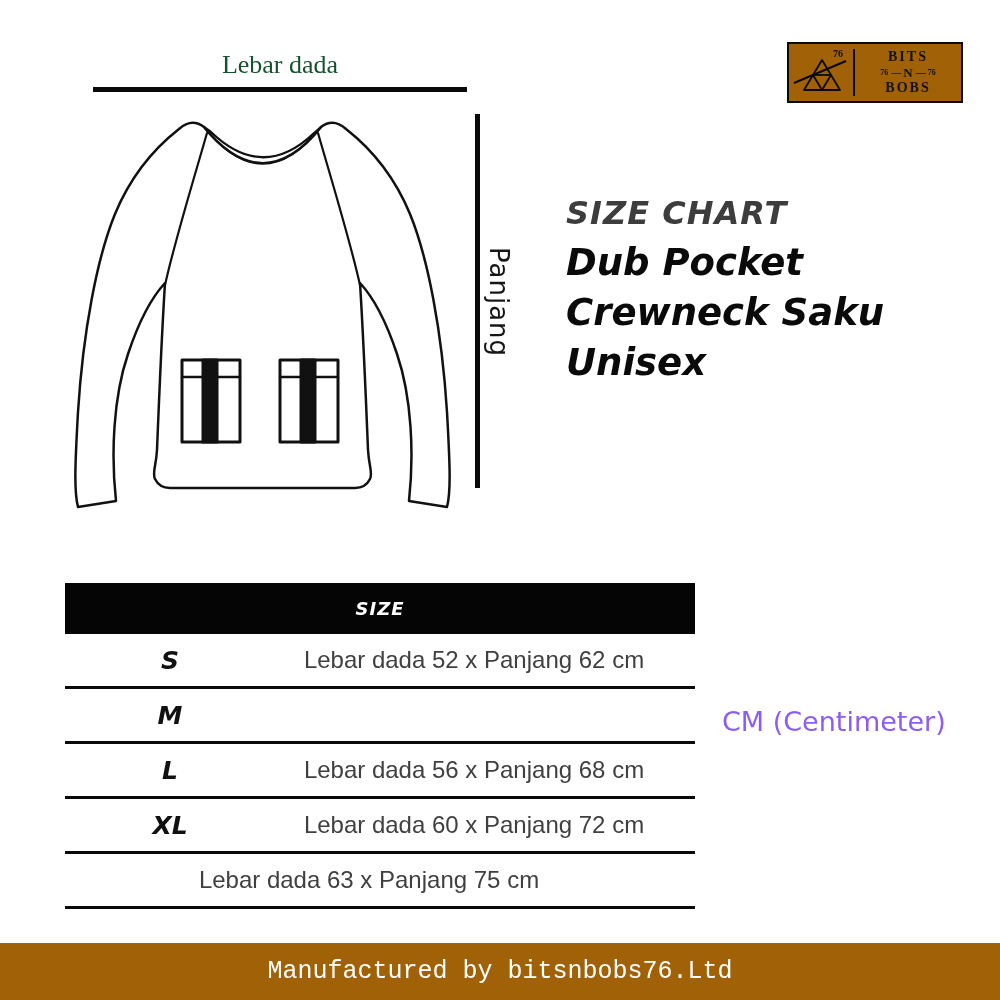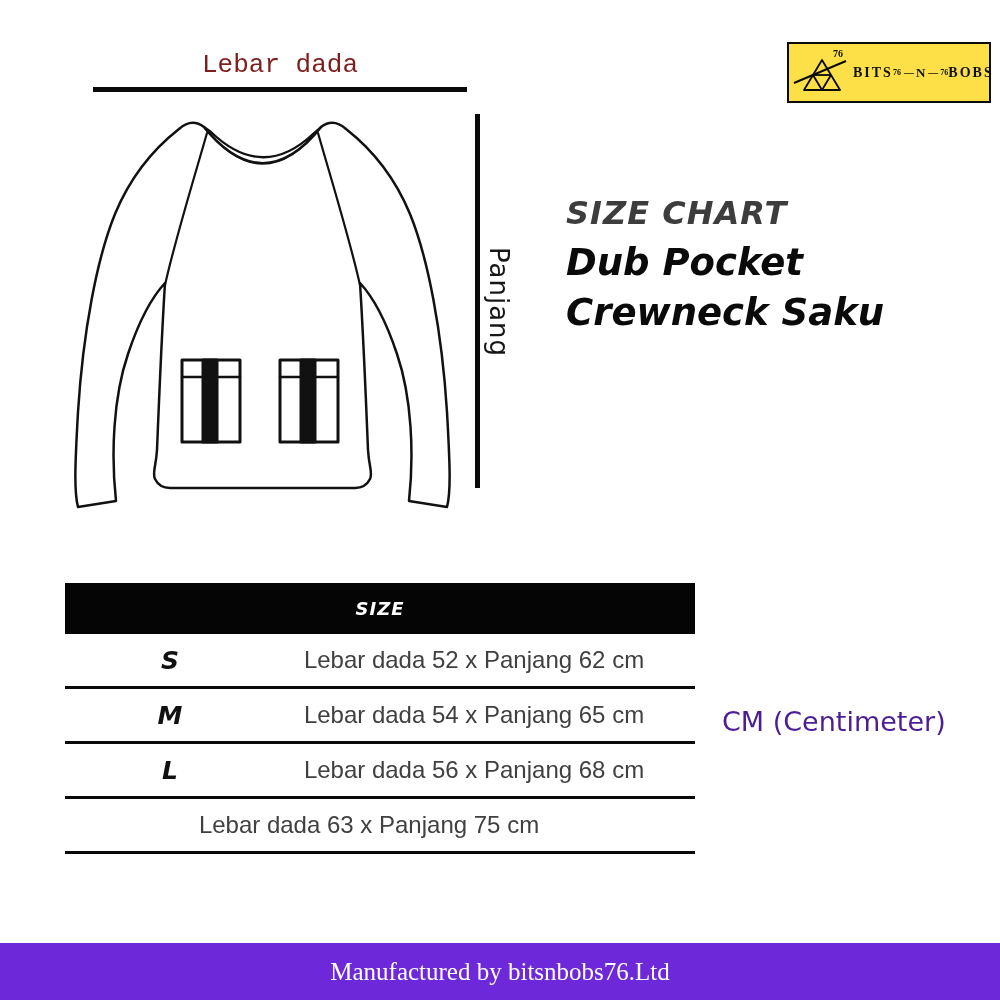--- a/index.html
+++ b/index.html
@@ -4,35 +4,35 @@
 <style>
   html,body{margin:0;padding:0;background:#e8e8e8;}
   #canvas{
     position:relative;width:1000px;height:1000px;background:#ffffff;
     font-family:"Liberation Sans",sans-serif;color:#111;overflow:hidden;margin:0 auto;
   }
   .abs{position:absolute;}
 
   
   #measure-width-label{left:93px;top:50px;width:374px;text-align:center;
-    font-family:Liberation Mono, monospace;font-size:26px;color:#7f1d1d;}
+    font-family:Liberation Serif, serif;font-size:26px;color:#14532d;}
   #measure-width-line{left:93px;top:87px;width:374px;height:5px;background:#0a0a0a;}
   #measure-length-line{left:475px;top:114px;width:5px;height:374px;background:#0a0a0a;}
   #measure-length-label{left:484px;top:247px;writing-mode:vertical-rl;
     font-family:"DejaVu Sans",sans-serif;font-size:26px;color:#161616;letter-spacing:1px;}
 
   
   #sweater{left:60px;top:110px;width:420px;height:420px;}
 
   
-  #logo{left:787px;top:42px;width:204px;height:61px;border:2.5px solid #0a0a0a;
-    display:flex;align-items:stretch;box-sizing:border-box;background:#fde047;}
+  #logo{left:787px;top:42px;width:176px;height:61px;border:2.5px solid #0a0a0a;
+    display:flex;align-items:stretch;box-sizing:border-box;background:#a16207;}
   #logo-mark{width:64px;height:100%;flex:0 0 64px;}
   #logo-divider{width:2px;background:#0a0a0a;margin:5px 0;}
-  #logo-text{flex:1;display:flex;flex-direction:row;align-items:center;justify-content:center;
+  #logo-text{flex:1;display:flex;flex-direction:column;align-items:center;justify-content:center;
     font-family:"Liberation Serif",serif;font-weight:bold;line-height:1;}
   .logo-word{font-size:14px;letter-spacing:2px;}
   #logo-mid{display:flex;align-items:center;gap:3px;margin:2px 0;}
   .logo-small-num{font-size:8px;}
   .logo-dash{font-size:10px;letter-spacing:-1px;}
   #logo-n{font-size:13px;}
 
   
   #heading{left:566px;top:194px;}
   #heading-eyebrow{font-family:"DejaVu Sans",sans-serif;font-weight:bold;font-style:italic;
@@ -45,26 +45,26 @@
   #size-table-header{height:51px;background:#050505;color:#ffffff;display:flex;
     align-items:center;justify-content:center;
     font-family:"DejaVu Sans",sans-serif;font-weight:bold;font-style:italic;
     font-size:18px;letter-spacing:1px;}
   .size-row{height:52px;border-bottom:3px solid #0a0a0a;display:flex;align-items:center;}
   .size-cell{width:210px;text-align:center;
     font-family:"DejaVu Sans",sans-serif;font-weight:bold;font-style:italic;font-size:25px;}
   .spec-cell{flex:1;text-align:center;padding-right:22px;font-size:24px;color:#404040;}
 
   
-  #unit-note{left:722px;top:706px;font-family:"DejaVu Sans",sans-serif;font-size:27px;color:#4c1d95;}
+  #unit-note{left:722px;top:706px;font-family:"DejaVu Sans",sans-serif;font-size:27px;color:#8b5cf6;}
 
   
-  #footer{left:0;top:943px;width:1000px;height:57px;background:#6d28d9;color:#ffffff;
+  #footer{left:0;top:943px;width:1000px;height:57px;background:#a16207;color:#ffffff;
     display:flex;align-items:center;justify-content:center;
-    font-family:Liberation Serif, serif;font-size:25px;}
+    font-family:Liberation Mono, monospace;font-size:25px;}
 </style>
 </head>
 <body>
 
 <div id="canvas">
 
   <div class="abs" id="measure-width-label">Lebar dada</div>
   <div class="abs" id="measure-width-line"></div>
 
   <div class="abs" id="measure-length-line"></div>
@@ -139,36 +139,40 @@
         <span class="logo-small-num">76</span>
       </div>
       <div class="logo-word">BOBS</div>
     </div>
   </div>
 
   <div class="abs" id="heading">
     <div id="heading-eyebrow">SIZE CHART</div>
     <div class="heading-line">Dub Pocket</div>
     <div class="heading-line">Crewneck Saku</div>
+    <div class="heading-line">Unisex</div>
   </div>
 
   <div class="abs" id="size-table">
     <div id="size-table-header">SIZE</div>
 
     <div class="size-row">
       <div class="size-cell">S</div>
       <div class="spec-cell">Lebar dada 52 x Panjang 62 cm</div>
     </div>
     <div class="size-row">
       <div class="size-cell">M</div>
-      <div class="spec-cell">Lebar dada 54 x Panjang 65 cm</div>
     </div>
     <div class="size-row">
       <div class="size-cell">L</div>
       <div class="spec-cell">Lebar dada 56 x Panjang 68 cm</div>
+    </div>
+    <div class="size-row">
+      <div class="size-cell">XL</div>
+      <div class="spec-cell">Lebar dada 60 x Panjang 72 cm</div>
     </div>
     <div class="size-row">
       <div class="spec-cell">Lebar dada 63 x Panjang 75 cm</div>
     </div>
   </div>
 
   <div class="abs" id="unit-note">CM (Centimeter)</div>
 
   <div class="abs" id="footer">
     <span>Manufactured by bitsnbobs76.Ltd</span>

